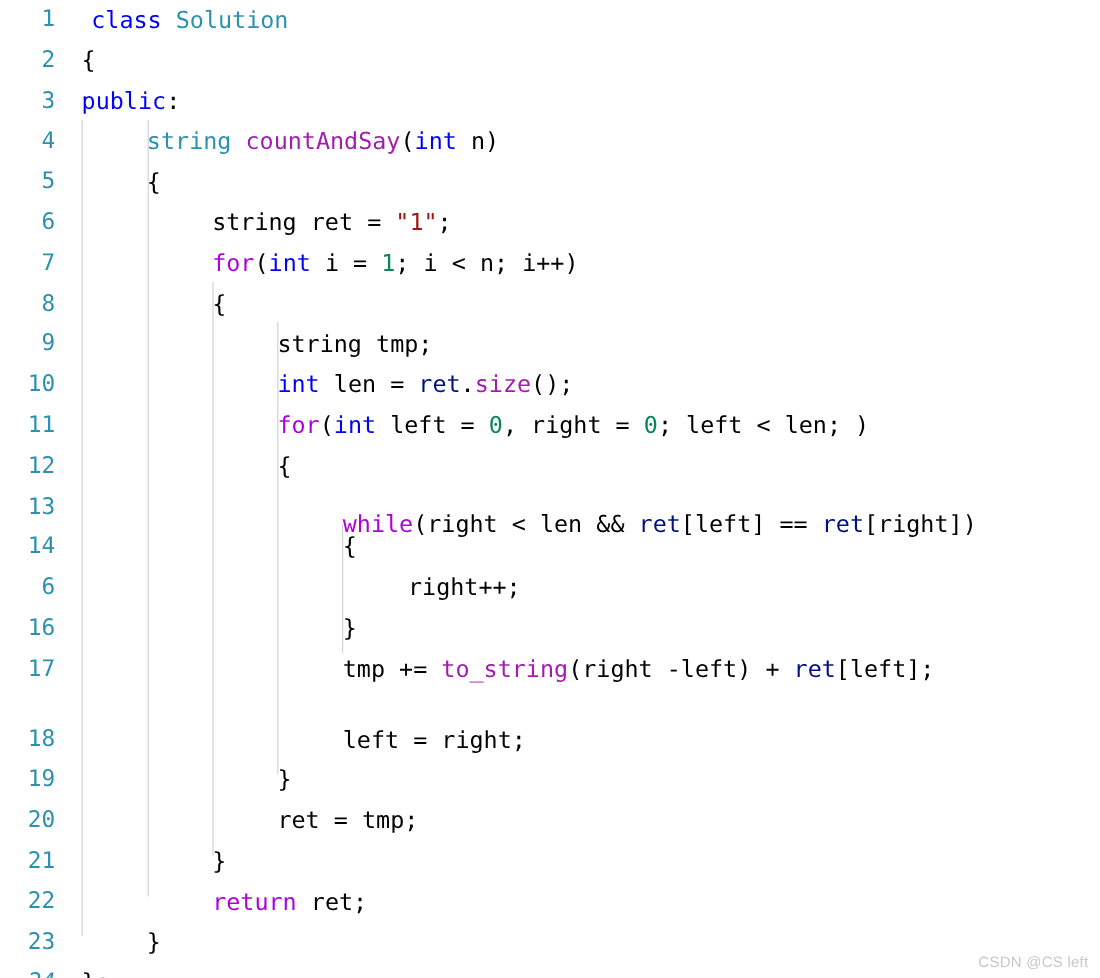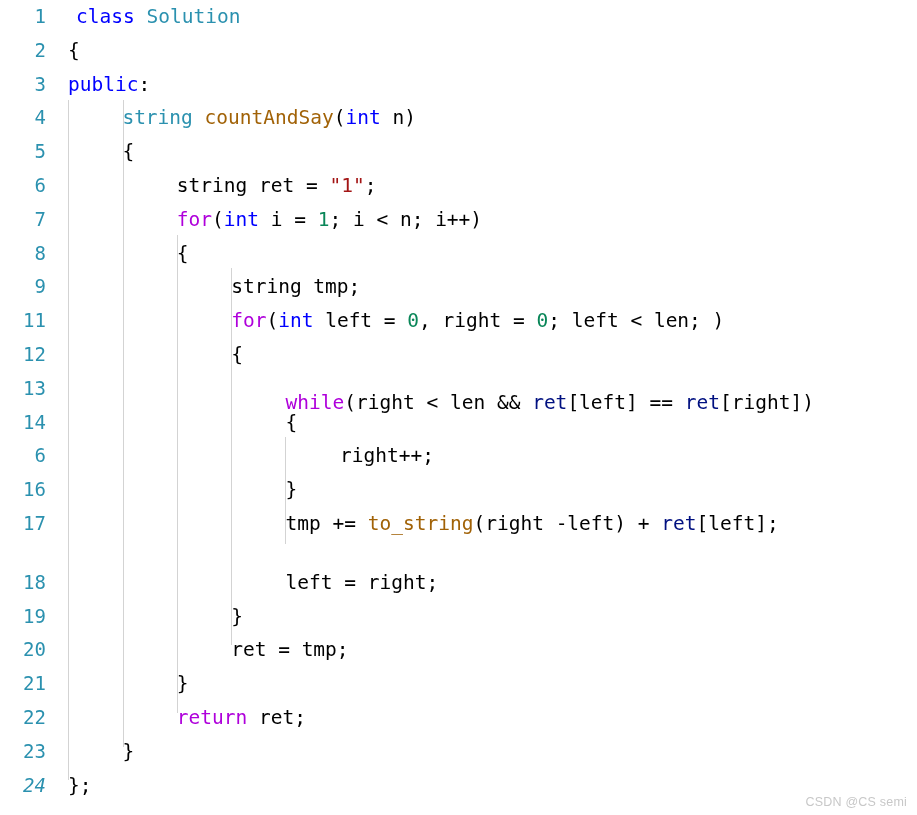--- a/index.html
+++ b/index.html
@@ -66,21 +66,21 @@
     color: #000000;
     white-space: pre;
     font-family: "DejaVu Sans Mono", "Liberation Mono", monospace;
   }
 
   
   .tok-plain   { color: #000000; }
   .tok-kw      { color: #0000ff; }
   .tok-ctl     { color: #af00db; }
   .tok-type    { color: #2b91af; }
-  .tok-func    { color: #a16207; }
+  .tok-func    { color: #a21caf; }
   .tok-var     { color: #001080; }
   .tok-str     { color: #a31515; }
   .tok-num     { color: #098658; }
 
   
   #watermark {
     position: absolute;
     right: 10px;
     bottom: 6px;
     font-family: "Liberation Sans", sans-serif;
@@ -106,30 +106,31 @@
   <div class="rows">
       <div class="row" style="height: 33.8px;"><div class="lnum" style="color: rgb(43, 145, 175);">1</div><div class="code" style="left: 76px;"><span class="tok-kw">class </span><span class="tok-type">Solution</span></div></div>
       <div class="row" style="height: 33.8px;"><div class="lnum" style="color: rgb(43, 145, 175);">2</div><div class="code" style="left: 68px;"><span class="tok-plain">{</span></div></div>
       <div class="row" style="height: 33.8px;"><div class="lnum" style="color: rgb(43, 145, 175);">3</div><div class="code" style="left: 68px;"><span class="tok-kw">public</span><span class="tok-plain">:</span></div></div>
       <div class="row" style="height: 33.8px;"><div class="lnum" style="color: rgb(43, 145, 175);">4</div><div class="code" style="left: 122.4px;"><span class="tok-type">string </span><span class="tok-func">countAndSay</span><span class="tok-plain">(</span><span class="tok-kw">int</span><span class="tok-plain"> n)</span></div></div>
       <div class="row" style="height: 33.8px;"><div class="lnum" style="color: rgb(43, 145, 175);">5</div><div class="code" style="left: 122.4px;"><span class="tok-plain">{</span></div></div>
       <div class="row" style="height: 33.8px;"><div class="lnum" style="color: rgb(43, 145, 175);">6</div><div class="code" style="left: 176.8px;"><span class="tok-plain">string </span><span class="tok-plain">ret = </span><span class="tok-str">"1"</span><span class="tok-plain">;</span></div></div>
       <div class="row" style="height: 33.8px;"><div class="lnum" style="color: rgb(43, 145, 175);">7</div><div class="code" style="left: 176.8px;"><span class="tok-ctl">for</span><span class="tok-plain">(</span><span class="tok-kw">int</span><span class="tok-plain"> i = </span><span class="tok-num">1</span><span class="tok-plain">; i &lt; n; i++)</span></div></div>
       <div class="row" style="height: 33.8px;"><div class="lnum" style="color: rgb(43, 145, 175);">8</div><div class="code" style="left: 176.8px;"><span class="tok-plain">{</span></div></div>
       <div class="row" style="height: 33.8px;"><div class="lnum" style="color: rgb(43, 145, 175);">9</div><div class="code" style="left: 231.2px;"><span class="tok-plain">string tmp;</span></div></div>
+      <div class="row" style="height: 33.8px;"><div class="lnum" style="color: rgb(43, 145, 175);">10</div><div class="code" style="left: 231.2px;"><span class="tok-kw">int</span><span class="tok-plain"> len = </span><span class="tok-var">ret</span><span class="tok-plain">.</span><span class="tok-func">size</span><span class="tok-plain">();</span></div></div>
       <div class="row" style="height: 33.8px;"><div class="lnum" style="color: rgb(43, 145, 175);">11</div><div class="code" style="left: 231.2px;"><span class="tok-ctl">for</span><span class="tok-plain">(</span><span class="tok-kw">int</span><span class="tok-plain"> left = </span><span class="tok-num">0</span><span class="tok-plain">, right = </span><span class="tok-num">0</span><span class="tok-plain">; left &lt; len; )</span></div></div>
       <div class="row" style="height: 33.8px;"><div class="lnum" style="color: rgb(43, 145, 175);">12</div><div class="code" style="left: 231.2px;"><span class="tok-plain">{</span></div></div>
       <div class="row" style="height: 33.8px;"><div class="lnum" style="color: rgb(43, 145, 175);">13</div><div class="code" style="left: 285.6px; margin-top: 14px;"><span class="tok-ctl">while</span><span class="tok-plain">(right &lt; len &amp;&amp; </span><span class="tok-var">ret</span><span class="tok-plain">[left] == </span><span class="tok-var">ret</span><span class="tok-plain">[right])</span></div></div>
       <div class="row" style="height: 33.8px;"><div class="lnum" style="color: rgb(43, 145, 175);">14</div><div class="code" style="left: 285.6px;"><span class="tok-plain">{</span></div></div>
       <div class="row" style="height: 33.8px;"><div class="lnum" style="color: rgb(43, 145, 175);">6</div><div class="code" style="left: 340px;"><span class="tok-plain">right++;</span></div></div>
       <div class="row" style="height: 33.8px;"><div class="lnum" style="color: rgb(43, 145, 175);">16</div><div class="code" style="left: 285.6px;"><span class="tok-plain">}</span></div></div>
       <div class="row" style="height: 33.8px;"><div class="lnum" style="color: rgb(43, 145, 175);">17</div><div class="code" style="left: 285.6px;"><span class="tok-plain">tmp += </span><span class="tok-func">to_string</span><span class="tok-plain">(right -left) + </span><span class="tok-var">ret</span><span class="tok-plain">[left];</span></div></div>
       <div class="row" style="height: 33.8px; margin-top: 25px;"><div class="lnum" style="color: rgb(43, 145, 175);">18</div><div class="code" style="left: 285.6px;"><span class="tok-plain">left = right;</span></div></div>
       <div class="row" style="height: 33.8px;"><div class="lnum" style="color: rgb(43, 145, 175);">19</div><div class="code" style="left: 231.2px;"><span class="tok-plain">}</span></div></div>
       <div class="row" style="height: 33.8px;"><div class="lnum" style="color: rgb(43, 145, 175);">20</div><div class="code" style="left: 231.2px;"><span class="tok-plain">ret = tmp;</span></div></div>
       <div class="row" style="height: 33.8px;"><div class="lnum" style="color: rgb(43, 145, 175);">21</div><div class="code" style="left: 176.8px;"><span class="tok-plain">}</span></div></div>
       <div class="row" style="height: 33.8px;"><div class="lnum" style="color: rgb(43, 145, 175);">22</div><div class="code" style="left: 176.8px;"><span class="tok-ctl">return</span><span class="tok-plain"> ret;</span></div></div>
       <div class="row" style="height: 33.8px;"><div class="lnum" style="color: rgb(43, 145, 175);">23</div><div class="code" style="left: 122.4px;"><span class="tok-plain">}</span></div></div>
       <div class="row" style="height: 33.8px;"><div class="lnum" style="color: rgb(43, 145, 175); font-style: italic;">24</div><div class="code" style="left: 68px;"><span class="tok-plain">};</span></div></div>
     </div>
 
-  <div id="watermark">CSDN @CS semi</div>
+  <div id="watermark">CSDN @CS left</div>
 </div>
 
 </body></html>

